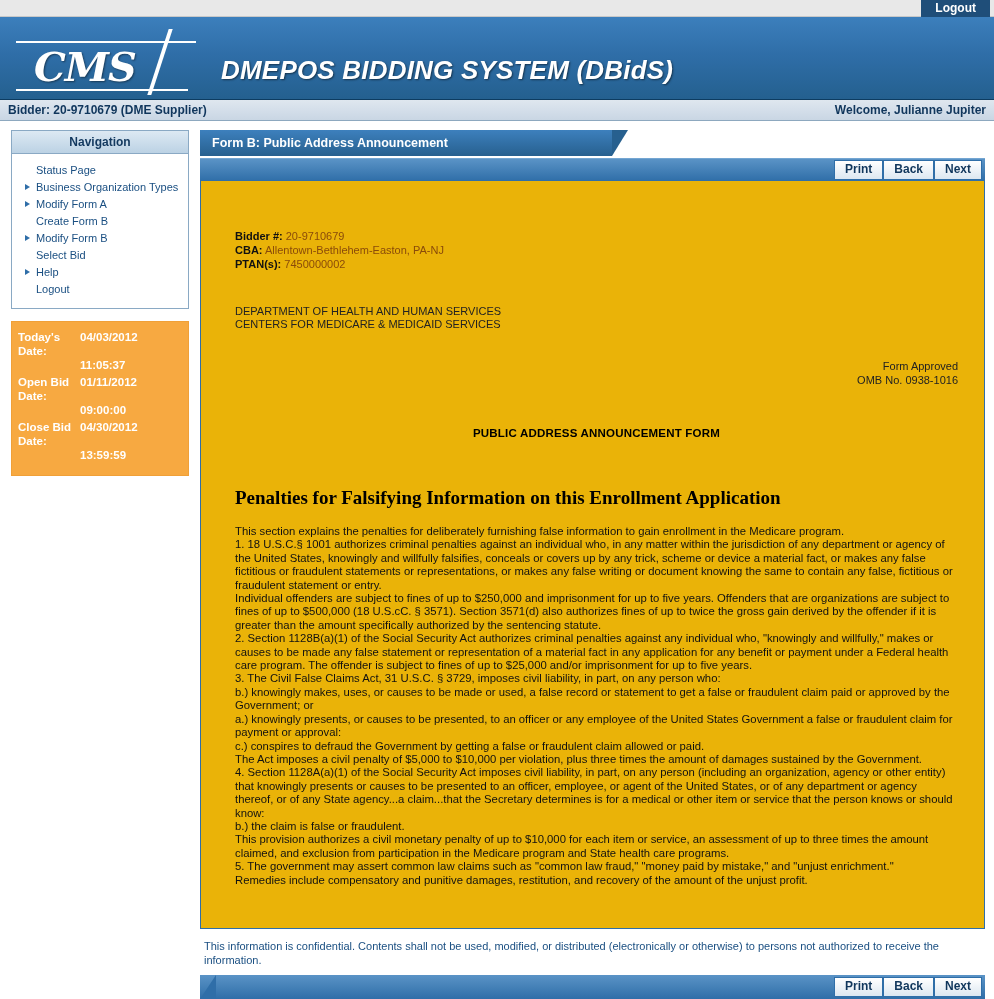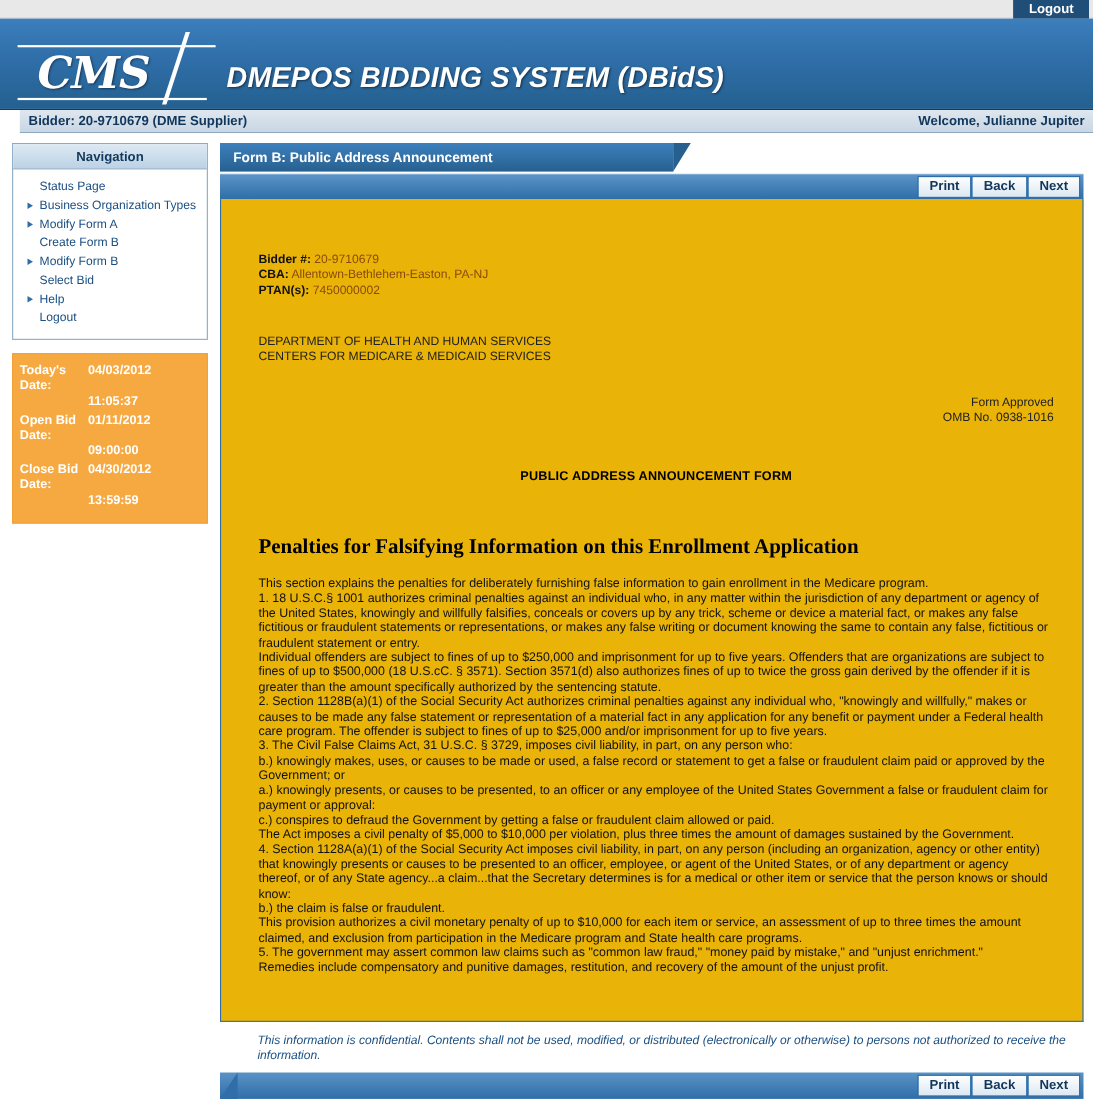--- a/index.html
+++ b/index.html
@@ -87,40 +87,39 @@
   .cms-rule-bottom {
     position: absolute;
     left: 8px;
     top: 66px;
     width: 172px;
     height: 2px;
     background: #fff;
   }
   .app-title {
     position: absolute;
-    left: 206px;
+    left: 221px;
     top: 38px;
     color: #fff;
     font-size: 26px;
     font-weight: bold;
     font-style: italic;
     letter-spacing: .2px;
     text-shadow: 1px 1px 2px rgba(0,0,0,.5);
   }
 
   
   .bidderbar {
     height: 20px;
     background: linear-gradient(#dfe7ef, #c9d6e4);
     border-bottom: 1px solid #8da8bf;
     position: relative;
     font-size: 12px;
     font-weight: bold;
     color: #10365c;
-    margin-left: 18px;
   }
   .bidderbar .left {
     position: absolute;
     left: 8px;
     top: 3px;
   }
   .bidderbar .right {
     position: absolute;
     right: 8px;
     top: 3px;
@@ -309,24 +308,22 @@
     line-height: 13.4px;
     color: #111;
     text-align: left;
   }
   .penalty-body p { margin: 0 0 0 0; }
 
   .confid {
     margin-top: 10px;
     padding: 0 4px;
     font-size: 11px;
-    font-style: italic;
     color: #1a4f82;
     line-height: 14px;
-    margin-left: 30px;
   }
 
   .bottom-bar-wrap {
     margin-top: 8px;
     position: relative;
   }
   .bottom-bar {
     height: 24px;
     background: linear-gradient(#5a93c6, #2f6ea8);
     position: relative;

